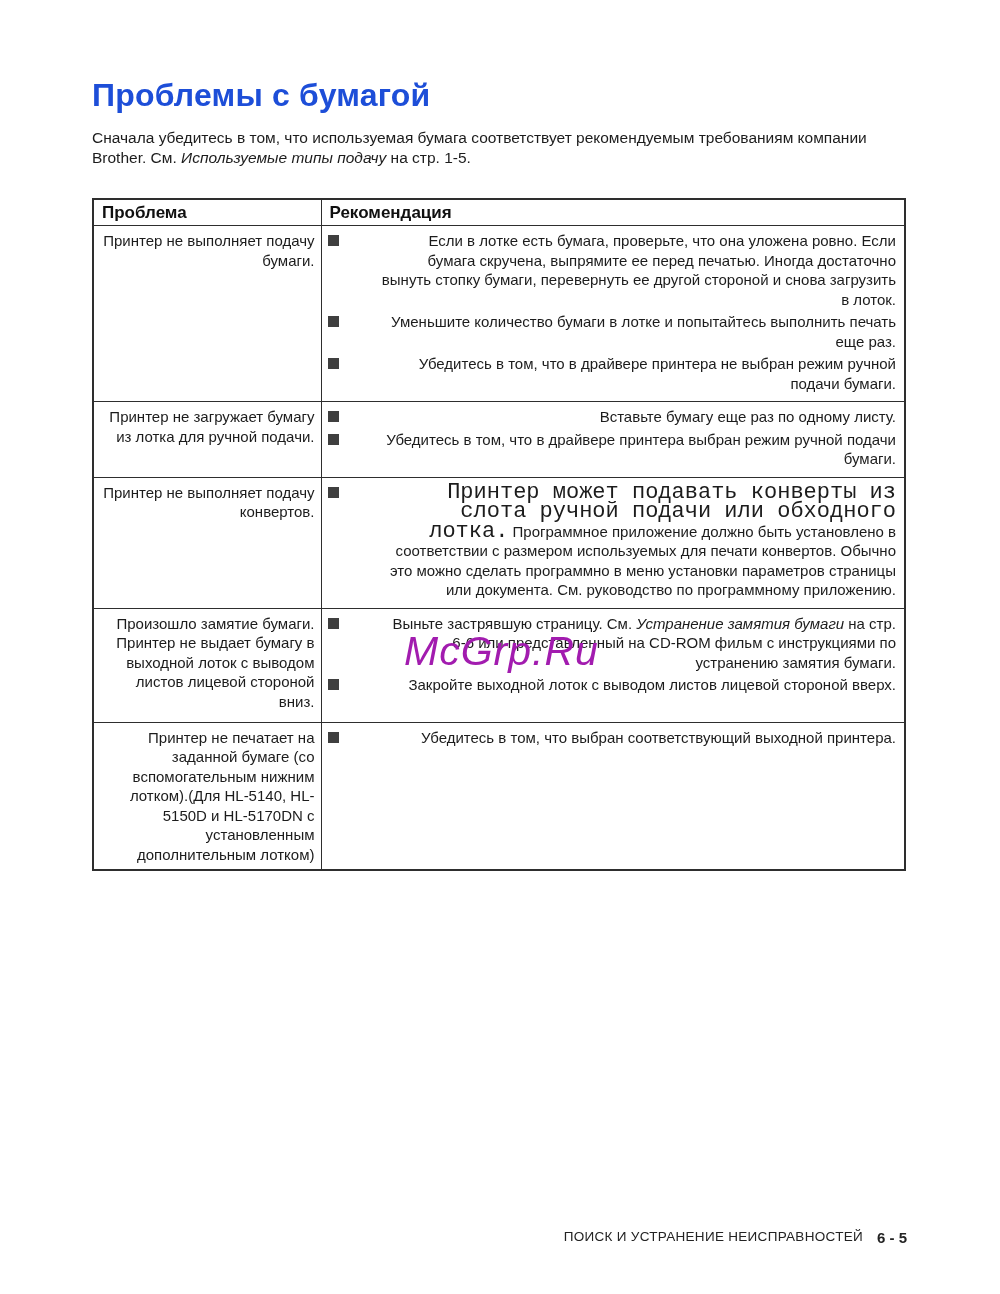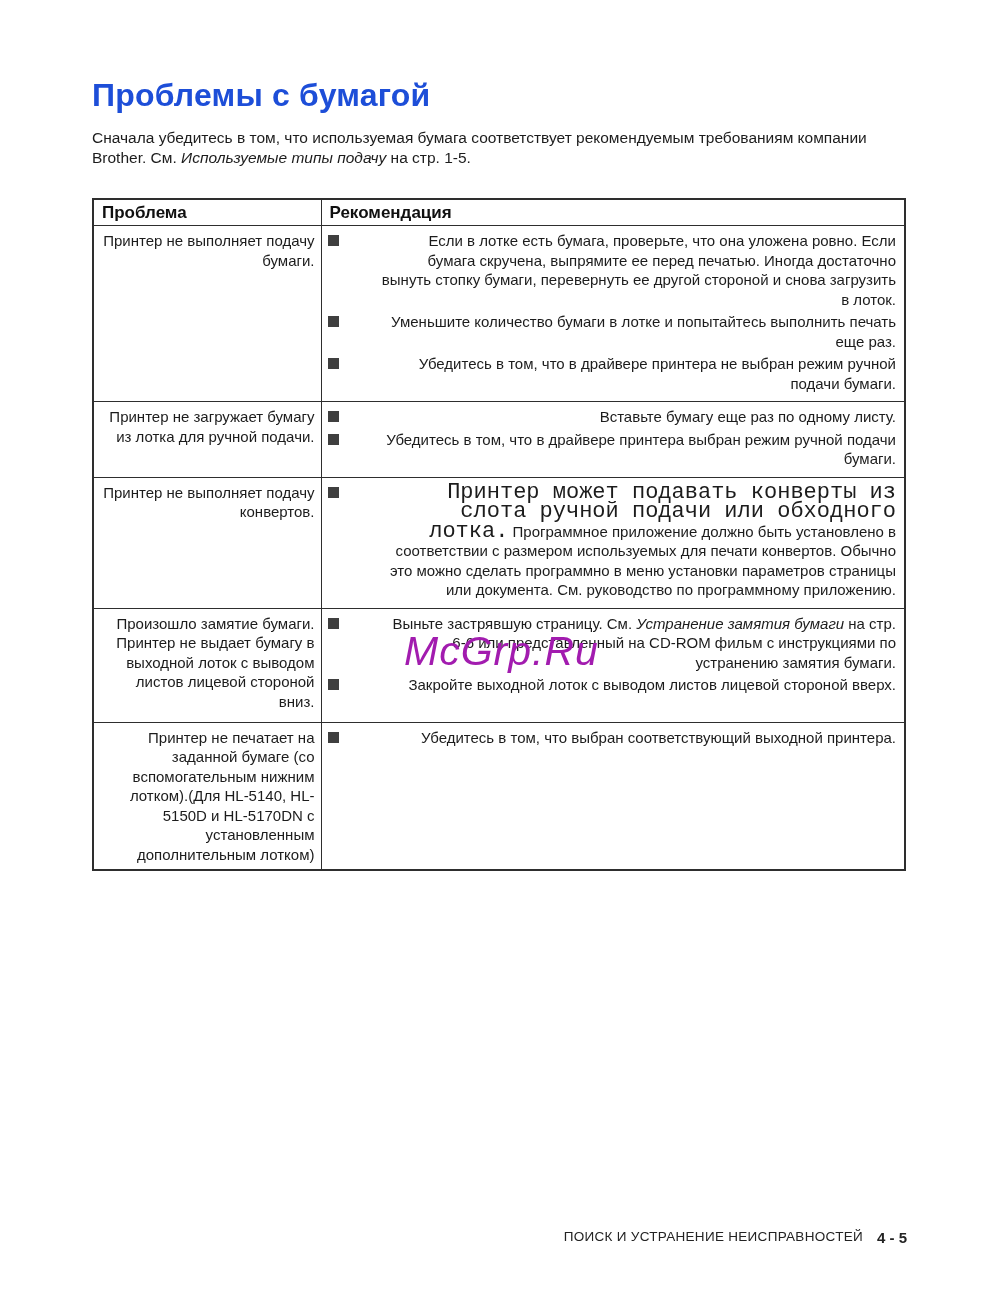--- a/index.html
+++ b/index.html
@@ -208,14 +208,14 @@
       </tr>
 
     </tbody>
   </table>
 </div>
 
 <div class="watermark" style="color: #a21caf;">McGrp.Ru</div>
 
 <div class="footer">
   <span class="sect">ПОИСК И УСТРАНЕНИЕ НЕИСПРАВНОСТЕЙ</span>
-  <span class="pnum">4 - 5</span>
+  <span class="pnum">6 - 5</span>
 </div>
 
 </body></html>

